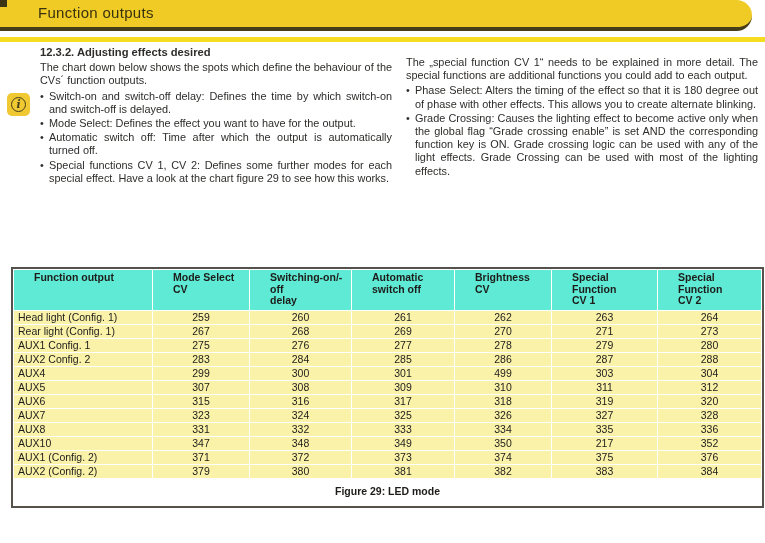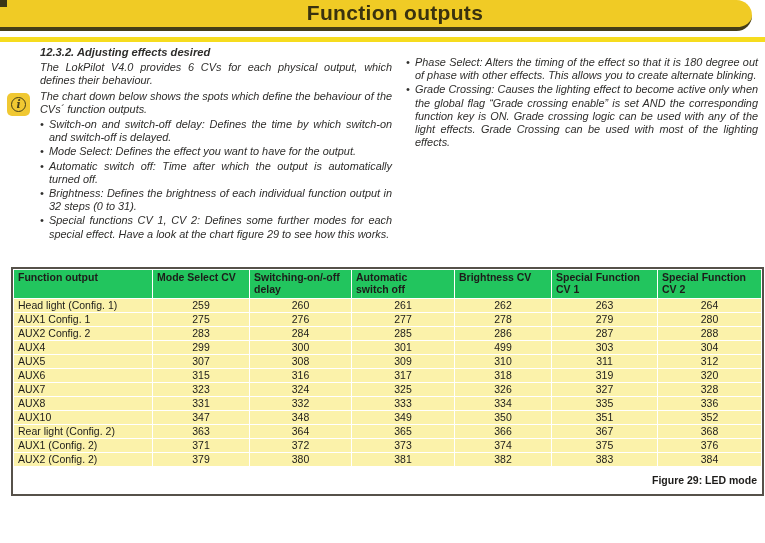--- a/index.html
+++ b/index.html
@@ -16,25 +16,24 @@
   .banner {
     position:absolute; left:0; top:0;
     width:752px; height:31px;
     background:#F0CB25;
     border-bottom:4px solid #453E18;
     border-radius:0 16px 16px 0;
   }
   .banner-title {
     margin-left:38px;
     line-height:26px;
-    font-size:21px;
-    font-weight:700;
+    font-size:15px;
+    font-weight:400;
     letter-spacing:.3px;
     color:#39320F;
-    text-align:center;
   }
   .corner-mark {
     position:absolute; left:0; top:0;
     width:7px; height:7px;
     background:#3B3516;
   }
   .rule2 {
     position:absolute; left:0; top:37px;
     width:765px; height:5px;
     background:#F6DC1E;
@@ -54,21 +53,21 @@
     display:flex; align-items:center; justify-content:center;
     font-family:"DejaVu Serif", serif;
     font-style:italic; font-weight:bold;
     font-size:11px; line-height:1;
     color:#453E18;
   }
   
   .content {
     position:absolute; left:40px; top:46px;
     width:718px;
-    display:flex; gap:14px;font-style:italic;
+    display:flex; gap:14px;
   }
   .col { width:352px; font-size:10.9px; line-height:13.2px; text-align:justify; }
   .col-right { padding-top:10px; }
   .sec-heading { font-size:11.2px; font-weight:bold; margin-bottom:2px; text-align:left; }
   .para { margin-bottom:2px; }
   ul.bullets { list-style:none; }
   ul.bullets li { position:relative; padding-left:9px; margin-bottom:1px; }
   ul.bullets li::before { content:"\2022"; position:absolute; left:0; top:0; }
   
   .cv-table-wrap { position:absolute; left:11px; top:267px; width:746px; }
@@ -76,73 +75,72 @@
     width:746px;
     table-layout:fixed;
     border-collapse:separate;
     border-spacing:1px;
     background:#ffffff;
     border:2px solid #56514A;
     font-size:10.5px;
     color:#1d1c1a;
   }
   table.cv-table th {
-    background:#22c55e;
+    background:#5eead4;
     font-weight:bold;
     text-align:left;
     vertical-align:top;
-    padding:2px 4px 3px 4px;
+    padding:2px 4px 3px 20px;
     line-height:11.5px;
     white-space:pre-line;
     margin-top:28px;
   }
   table.cv-table td {
     background:#FBF2AA;
     height:13px;
     line-height:13px;
     padding:0 4px;
     text-align:center;
     overflow:hidden;
     white-space:nowrap;
   }
   table.cv-table td.rowlabel { text-align:left; }
   table.cv-table td.caption-cell {
     background:#ffffff;
-    text-align:right;
+    text-align:center;
     font-weight:bold;
     height:26px;
   }
 </style>
 </head>
 <body>
 
 <div class="banner">
   <div class="banner-title">Function outputs</div>
 </div>
 <div class="corner-mark"></div>
 <div class="rule2"></div>
 
 <div class="info-icon">
   <span class="circle-i">i</span>
 </div>
 
 <div class="content">
   <div class="col col-left">
     <div class="sec-heading">12.3.2. Adjusting effects desired</div>
-    <p class="para">The LokPilot V4.0 provides 6 CVs for each physical output, which defines their behaviour.</p>
     <p class="para">The chart down below shows the spots which define the behaviour of the CVs´ function outputs.</p>
     <ul class="bullets">
       <li>Switch-on and switch-off delay: Defines the time by which switch-on and switch-off is delayed.</li>
       <li>Mode Select: Defines the effect you want to have for the output.</li>
       <li>Automatic switch off: Time after which the output is automatically turned off.</li>
-      <li>Brightness: Defines the brightness of each individual function output in 32 steps (0 to 31).</li>
       <li>Special functions CV 1, CV 2: Defines some further modes for each special effect. Have a look at the chart figure 29 to see how this works.</li>
     </ul>
   </div>
   <div class="col col-right">
+    <p class="para">The „special function CV 1“ needs to be explained in more detail. The special functions are additional functions you could add to each output.</p>
     <ul class="bullets">
       <li>Phase Select: Alters the timing of the effect so that it is 180 degree out of phase with other effects. This allows you to create alternate blinking.</li>
       <li>Grade Crossing: Causes the lighting effect to become active only when the global flag “Grade crossing enable” is set AND the corresponding function key is ON. Grade crossing logic can be used with any of the light effects. Grade Crossing can be used with most of the lighting effects.</li>
     </ul>
   </div>
 </div>
 
 <div class="cv-table-wrap">
   <table class="cv-table">
     <colgroup>
@@ -173,20 +171,29 @@
         <tr>
           <td class="rowlabel">Head light (Config. 1)</td>
           <td>259</td>
           <td>260</td>
           <td>261</td>
           <td>262</td>
           <td>263</td>
           <td>264</td>
         </tr>
         <tr>
+          <td class="rowlabel">Rear light (Config. 1)</td>
+          <td>267</td>
+          <td>268</td>
+          <td>269</td>
+          <td>270</td>
+          <td>271</td>
+          <td>273</td>
+        </tr>
+        <tr>
           <td class="rowlabel">AUX1 Config. 1</td>
           <td>275</td>
           <td>276</td>
           <td>277</td>
           <td>278</td>
           <td>279</td>
           <td>280</td>
         </tr>
         <tr>
           <td class="rowlabel">AUX2 Config. 2</td>
@@ -241,31 +248,22 @@
           <td>334</td>
           <td>335</td>
           <td>336</td>
         </tr>
         <tr>
           <td class="rowlabel">AUX10</td>
           <td>347</td>
           <td>348</td>
           <td>349</td>
           <td>350</td>
-          <td>351</td>
+          <td>217</td>
           <td>352</td>
-        </tr>
-        <tr>
-          <td class="rowlabel">Rear light (Config. 2)</td>
-          <td>363</td>
-          <td>364</td>
-          <td>365</td>
-          <td>366</td>
-          <td>367</td>
-          <td>368</td>
         </tr>
         <tr>
           <td class="rowlabel">AUX1 (Config. 2)</td>
           <td>371</td>
           <td>372</td>
           <td>373</td>
           <td>374</td>
           <td>375</td>
           <td>376</td>
         </tr>

